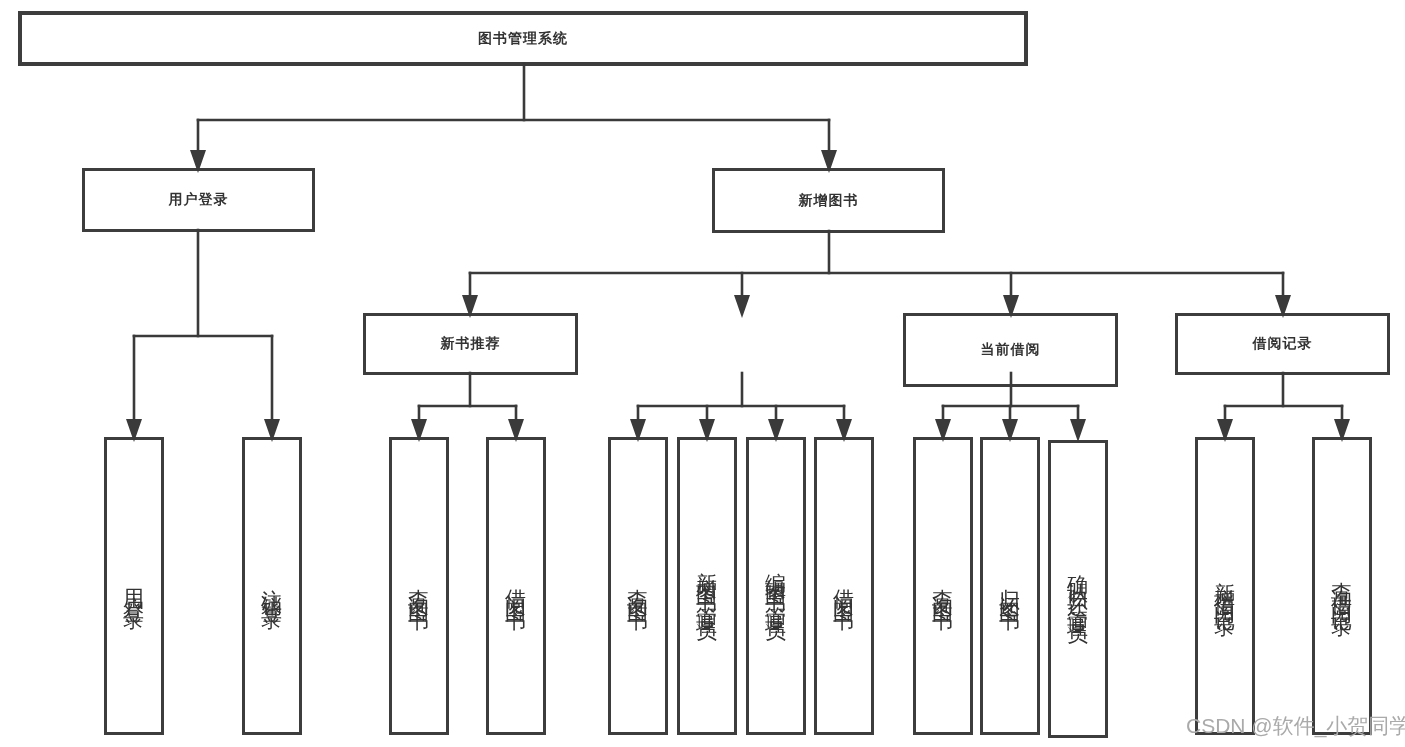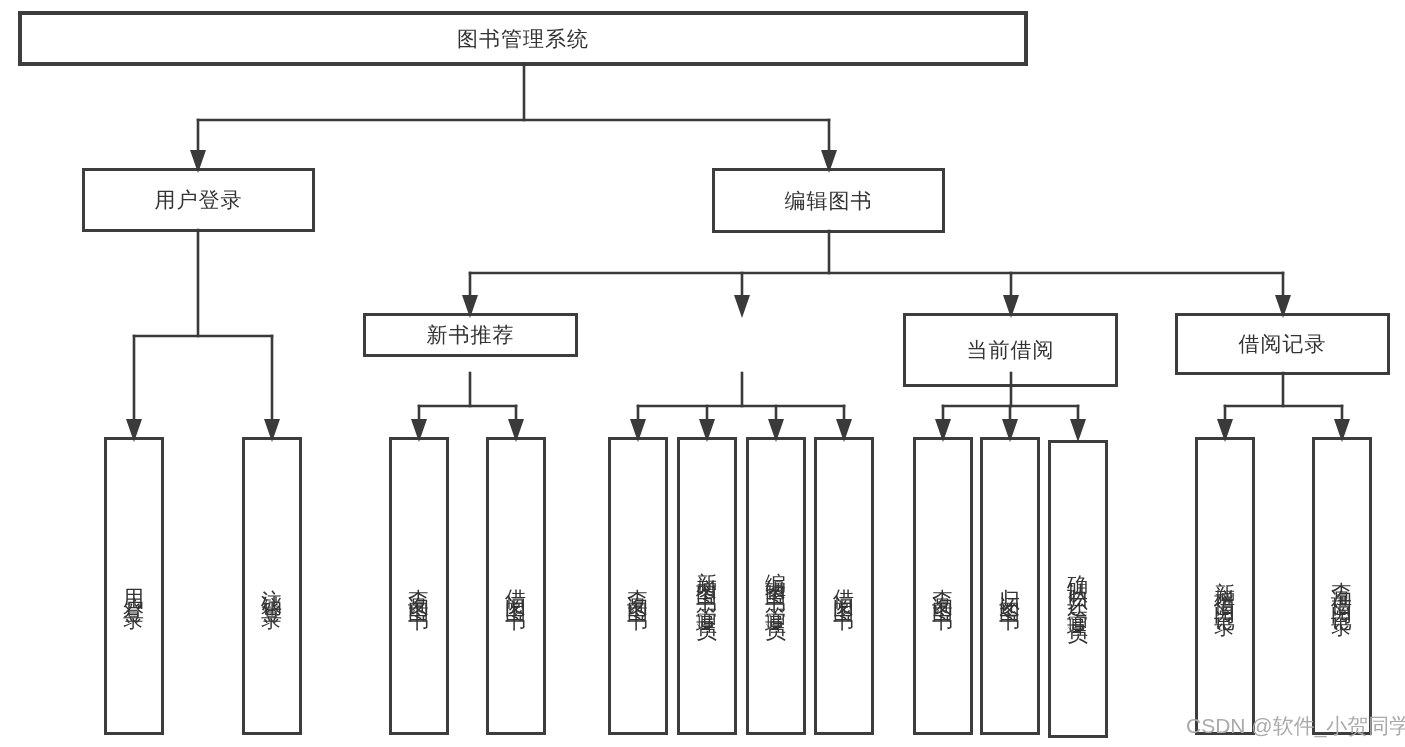--- a/index.html
+++ b/index.html
@@ -30,23 +30,24 @@
     display: flex;
     align-items: center;
     justify-content: center;
     color: #333333;
     z-index: 2;
   }
   .box.root {
     border-width: 4px;
   }
   .hlabel {
-    font-size: 21px;
+    font-size: 14px;
     letter-spacing: 1px;
     white-space: nowrap;
+    font-weight: bold;
   }
   .vbox .vlabel {
     writing-mode: vertical-rl;
     text-orientation: mixed;
     font-size: 21px;
     letter-spacing: 7px;
     line-height: 1;
     white-space: nowrap;
   }
   #watermark {
@@ -120,24 +121,24 @@
     </svg>
 
   <div class="box root" style="left:18px; top:11px; width:1010px; height:55px;">
     <span class="hlabel">图书管理系统</span>
   </div>
 
   <div class="box" style="left:82px; top:168px; width:233px; height:64px;">
     <span class="hlabel">用户登录</span>
   </div>
   <div class="box" style="left:712px; top:168px; width:233px; height:65px;">
-    <span class="hlabel">编辑图书</span>
+    <span class="hlabel">新增图书</span>
   </div>
 
-  <div class="box" style="left:363px; top:313px; width:215px; height:44px;">
+  <div class="box" style="left:363px; top:313px; width:215px; height:62px;">
     <span class="hlabel">新书推荐</span>
   </div>
   <div class="box" style="left:903px; top:313px; width:215px; height:74px;">
     <span class="hlabel">当前借阅</span>
   </div>
   <div class="box" style="left:1175px; top:313px; width:215px; height:62px;">
     <span class="hlabel">借阅记录</span>
   </div>
 
   <div class="box vbox" style="left:104px; top:437px; width:60px; height:298px;">

